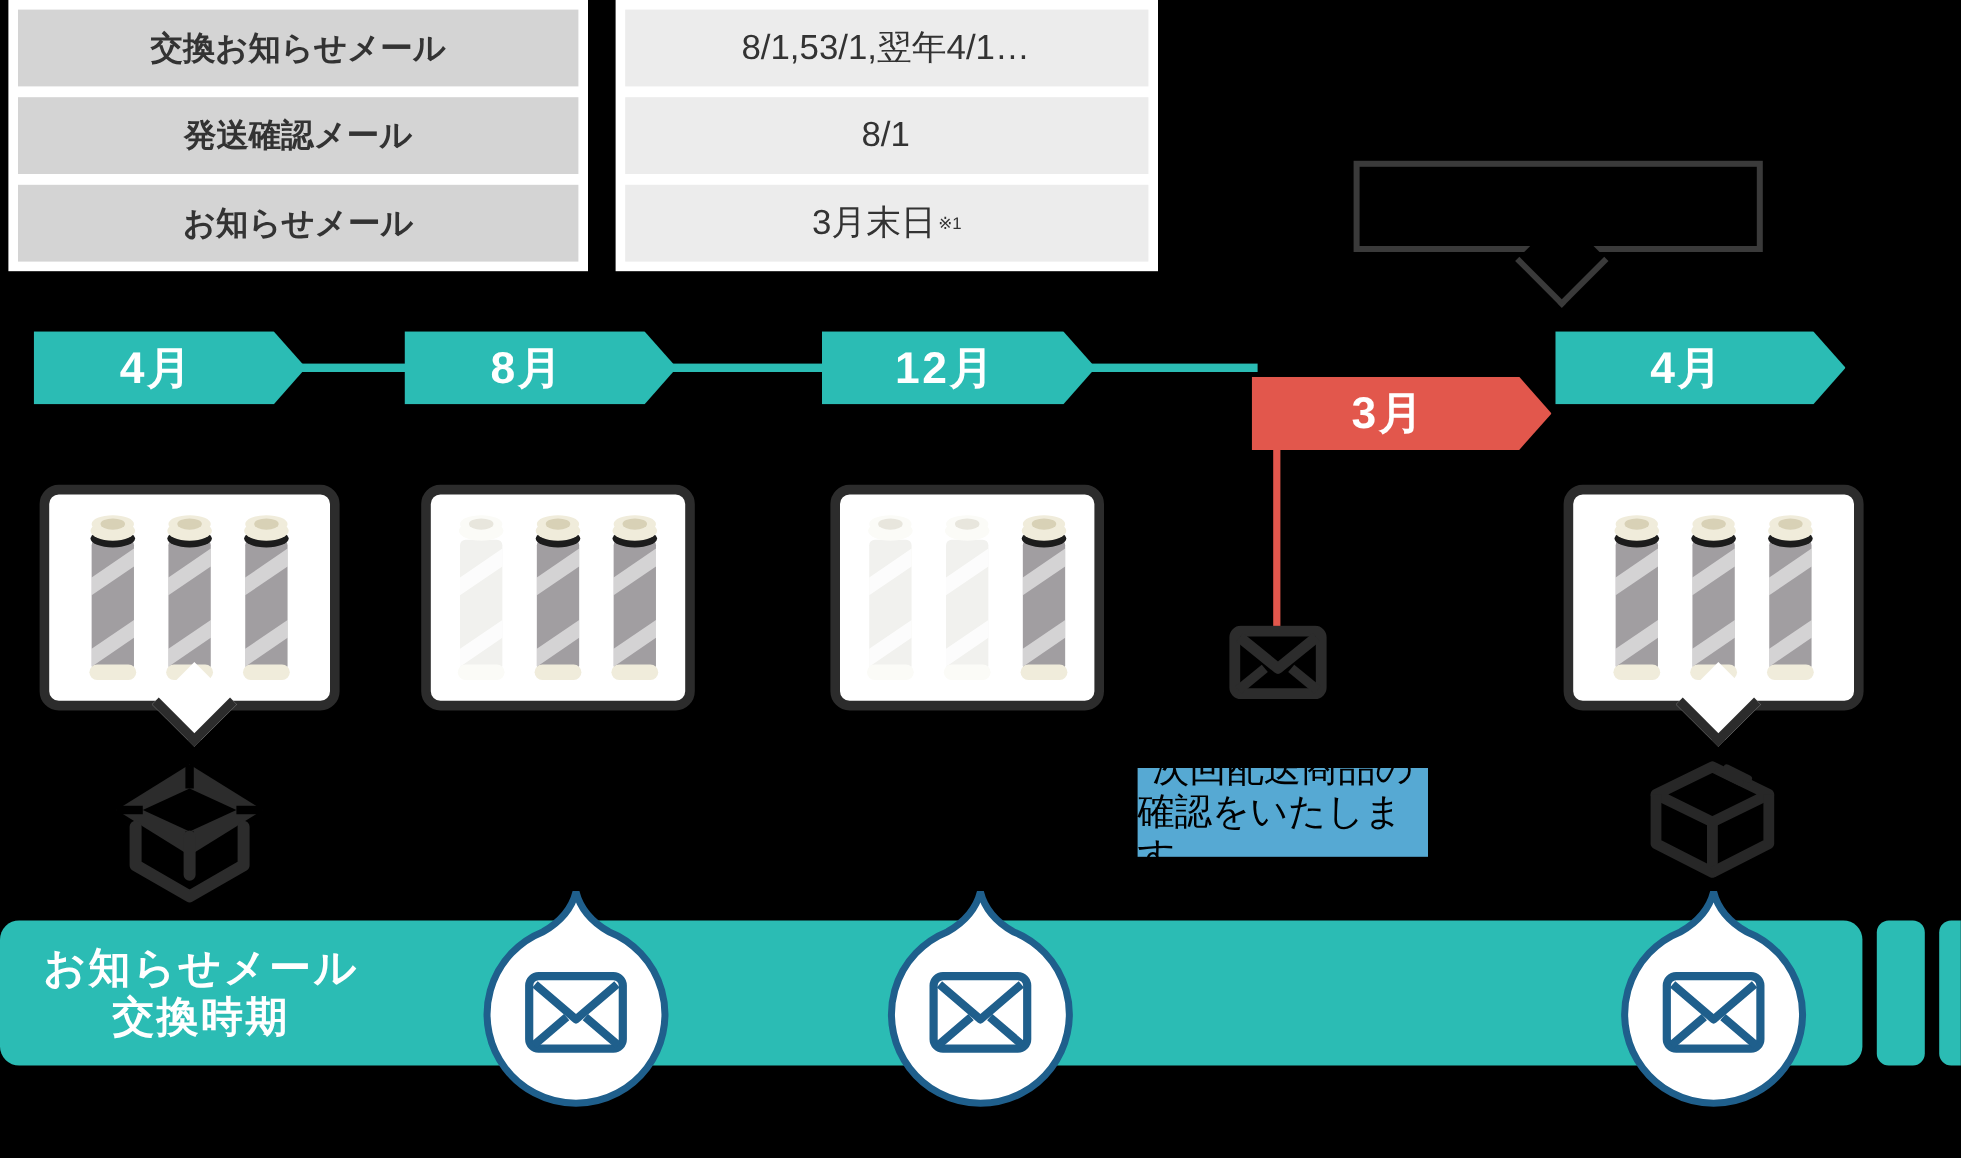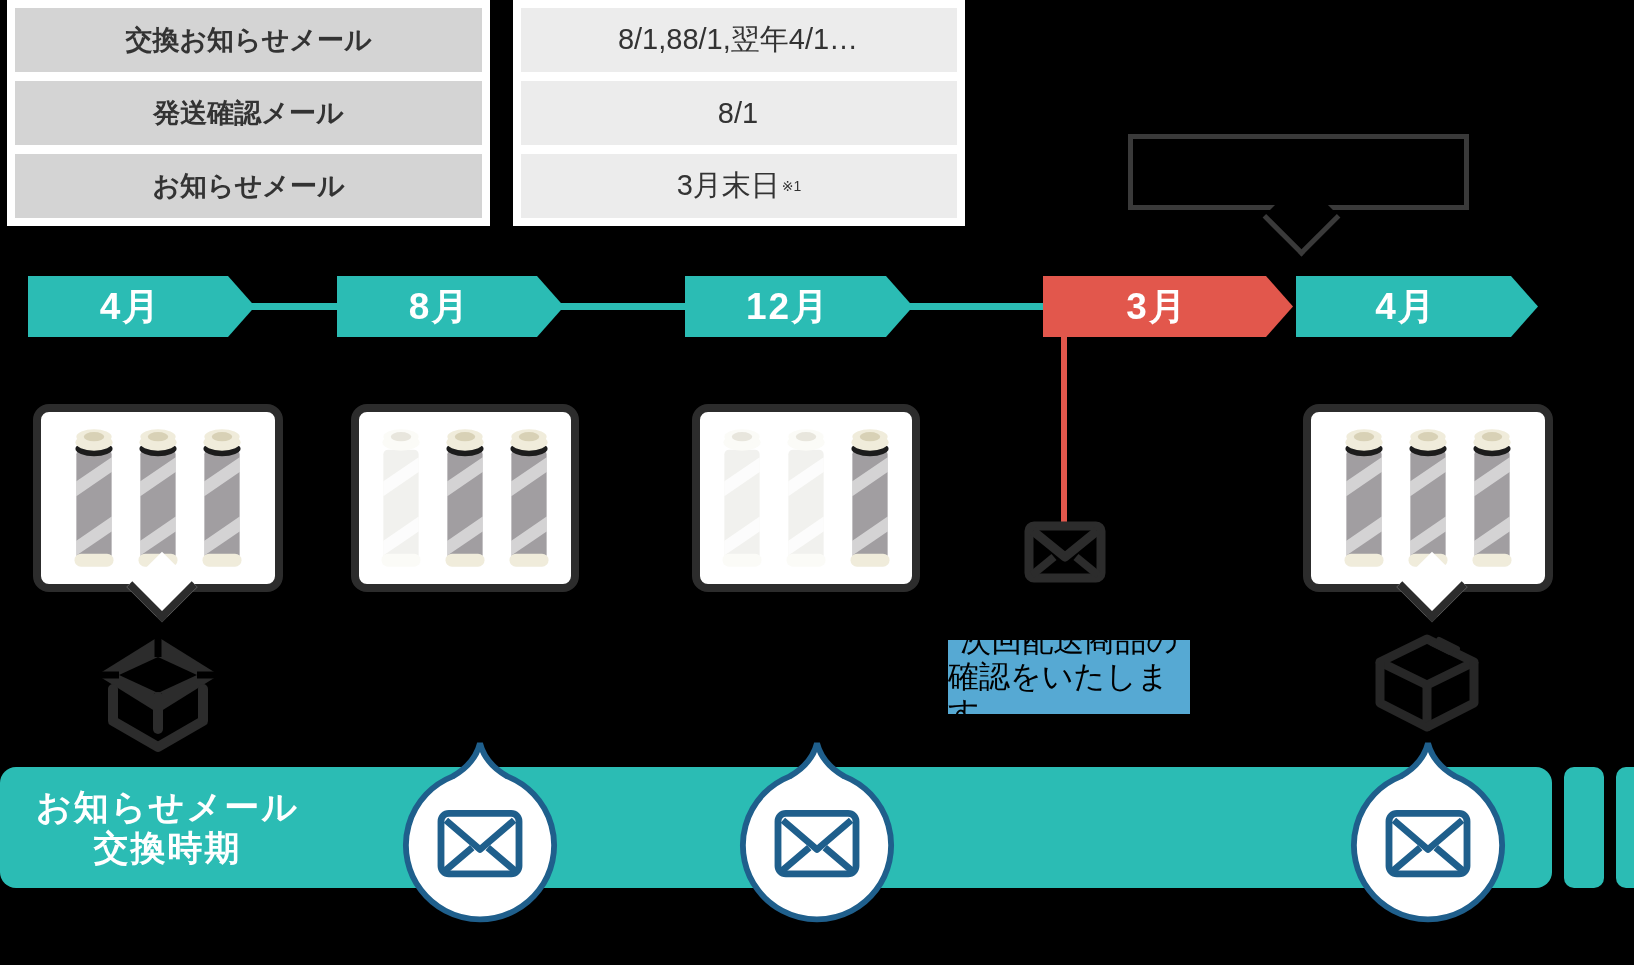--- a/index.html
+++ b/index.html
@@ -32,21 +32,21 @@
   .conn-2{left:558px; width:134px;}
   .conn-3{left:908px; width:140px;}
   .arrow{position:absolute; top:276px; height:61px; display:flex; align-items:center;
          justify-content:center; padding-right:22px; box-sizing:border-box;
          color:#fff; font-size:37px; font-weight:bold; letter-spacing:2px;
          clip-path:polygon(0 0, calc(100% - 27px) 0, 100% 50%, calc(100% - 27px) 100%, 0 100%);
          background:#2bbcb4;}
   .arrow-1{left:28px;  width:227px;}
   .arrow-2{left:337px; width:227px;}
   .arrow-3{left:685px; width:228px;}
-  .arrow-4{left:1043px; width:250px; background:#e2574c;}
+  .arrow-4{left:1043px; width:250px; background:#e2574c;margin-top:38px;}
   .arrow-5{left:1296px; width:242px;}
   .redline{position:absolute; left:1061px; top:336px; width:6px; height:187px; background:#e2574c;}
   
   .card{position:absolute; top:404px; height:172px; background:#fff;
         border:8px solid #2c2c2c; border-radius:16px;
         display:flex; align-items:center; justify-content:center; gap:14px;}
   .card-1{left:33px;   width:234px;}
   .card-2{left:351px;  width:212px;}
   .card-3{left:692px;  width:212px;}
   .card-4{left:1303px; width:234px;}
@@ -86,21 +86,21 @@
     <div class="row">
         <span>発送確認メール</span>
       </div>
     <div class="row">
         <span>お知らせメール</span>
       </div>
   </div>
 
   <div class="tbl tbl-values">
     <div class="row">
-        <span>8/1,88/1,翌年4/1…</span>
+        <span>8/1,53/1,翌年4/1…</span>
         <sup></sup>
       </div>
     <div class="row">
         <span>8/1</span>
         <sup></sup>
       </div>
     <div class="row">
         <span>3月末日</span>
         <sup>※1</sup>
       </div>

